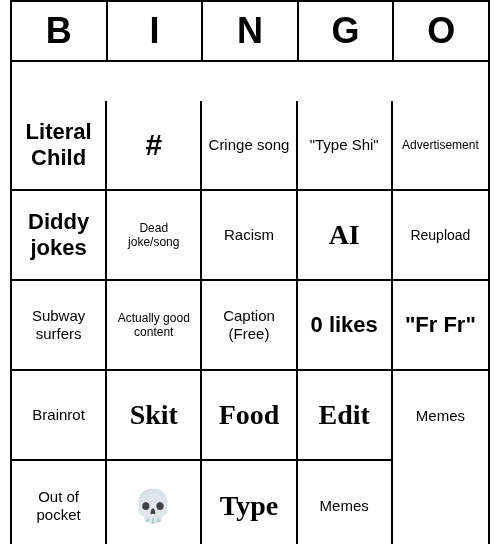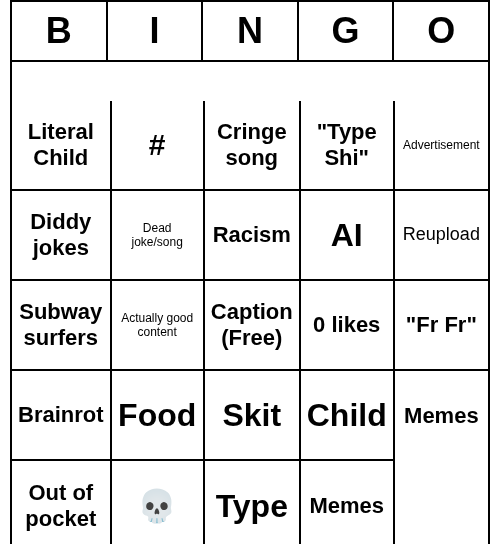--- a/index.html
+++ b/index.html
@@ -47,33 +47,34 @@
       min-height: 90px;
       line-height: 1.2;
     }
     .bingo-cell:nth-child(5n) {
       border-right: none;
     }
     .bingo-grid .bingo-cell:nth-last-child(-n+5) {
       border-bottom: none;
     }
     .cell-text {
-      font-size: 18px;
+      font-size: 14px;
     }
     .cell-text.large {
       font-size: 22px;
       font-weight: bold;
     }
     .cell-text.xlarge {
-      font-size: 32px;
+      font-size: 28px;
       font-weight: bold;
+      font-family: Liberation Serif, serif;
     }
     .cell-text.medium {
-      font-size: 22px;
-      font-weight: bold;
+      font-size: 15px;
+      font-weight: normal;
     }
     .cell-text.small {
       font-size: 12px;
     }
     .cell-text.hash {
       font-size: 30px;
       font-weight: bold;
     }
     .cell-text.emoji {
       font-size: 32px;
@@ -133,27 +134,27 @@
       <div class="bingo-cell">
         <span class="cell-text large">0 likes</span>
       </div>
       <div class="bingo-cell">
         <span class="cell-text large">"Fr Fr"</span>
       </div>
       <div class="bingo-cell">
         <span class="cell-text medium">Brainrot</span>
       </div>
       <div class="bingo-cell">
+        <span class="cell-text xlarge">Skit</span>
+      </div>
+      <div class="bingo-cell">
         <span class="cell-text xlarge">Food</span>
       </div>
       <div class="bingo-cell">
-        <span class="cell-text xlarge">Skit</span>
-      </div>
-      <div class="bingo-cell">
-        <span class="cell-text xlarge">Child</span>
+        <span class="cell-text xlarge">Edit</span>
       </div>
       <div class="bingo-cell">
         <span class="cell-text medium">Memes</span>
       </div>
       <div class="bingo-cell">
         <span class="cell-text medium">Out of pocket</span>
       </div>
       <div class="bingo-cell">
         <span class="cell-text emoji">💀</span>
       </div>

